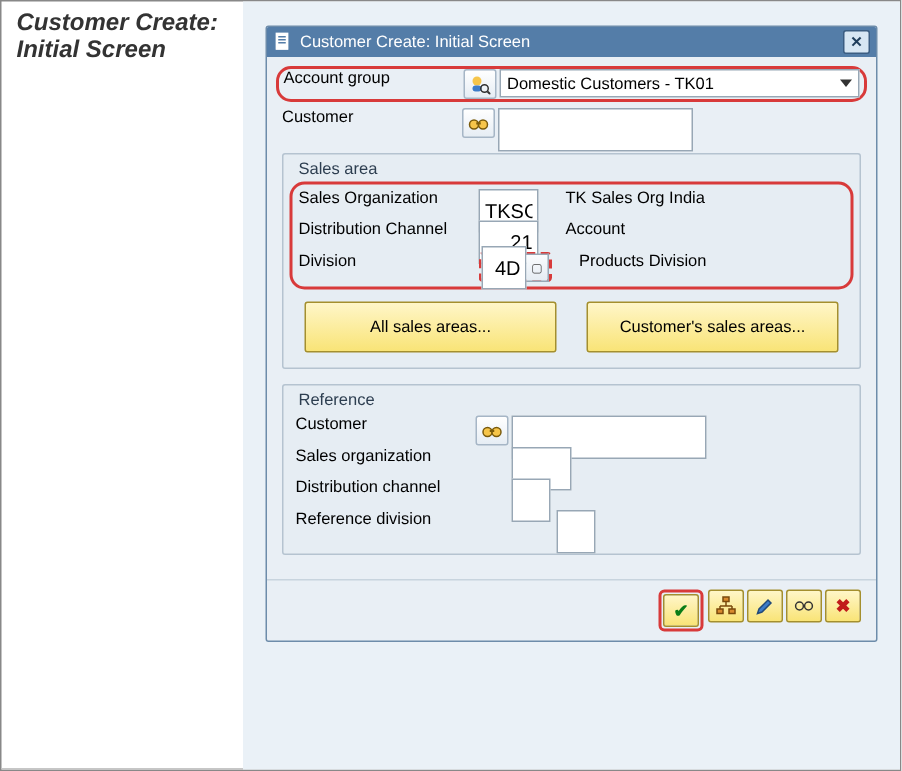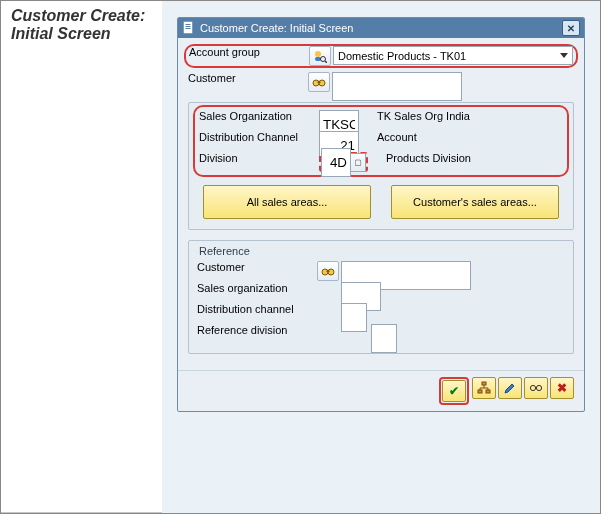--- a/index.html
+++ b/index.html
@@ -65,37 +65,38 @@
           <span class="lbl">Account group</span>
           <span class="icon-btn">
             <svg width="14" height="14" viewBox="0 0 14 14">
                 <circle cx="5" cy="5" r="3" fill="#f6c54a"></circle>
                 <rect x="2" y="8" width="6" height="4" rx="2" fill="#3d7cc9"></rect>
                 <circle cx="10" cy="10" r="2.5" fill="none" stroke="#333" stroke-width="1"></circle>
                 <line x1="12" y1="12" x2="14" y2="14" stroke="#333" stroke-width="1.3"></line>
               </svg>
           </span>
           <div class="dd">
-            <span class="dd-txt">Domestic Products - TK01</span>
+            <span class="dd-txt">Domestic Customers - TK01</span>
             <span class="caret"></span>
           </div>
         </div>
         <div class="row">
           <span class="lbl">Customer</span>
           <span class="icon-btn">
             <svg width="14" height="14" viewBox="0 0 14 14">
                 <circle cx="4" cy="8" r="3" fill="#f6c54a" stroke="#7a5b0c"></circle>
                 <circle cx="10" cy="8" r="3" fill="#f6c54a" stroke="#7a5b0c"></circle>
                 <rect x="5.5" y="6.5" width="3" height="1.5" fill="#7a5b0c"></rect>
               </svg>
           </span>
           <input class="input" style="width: 130px;" value="">
         </div>
 
         <div class="group">
+          <div class="group-title">Sales area</div>
           <div class="red-outline" style="padding:2px 4px">
             <div class="row">
               <span class="lbl">Sales Organization</span>
               <input class="input sm" value="TKSO" style="">
               <span class="desc">TK Sales Org India</span>
             </div>
             <div class="row">
               <span class="lbl">Distribution Channel</span>
               <input class="input sm" value="21" style="">
               <span class="desc">Account</span>

